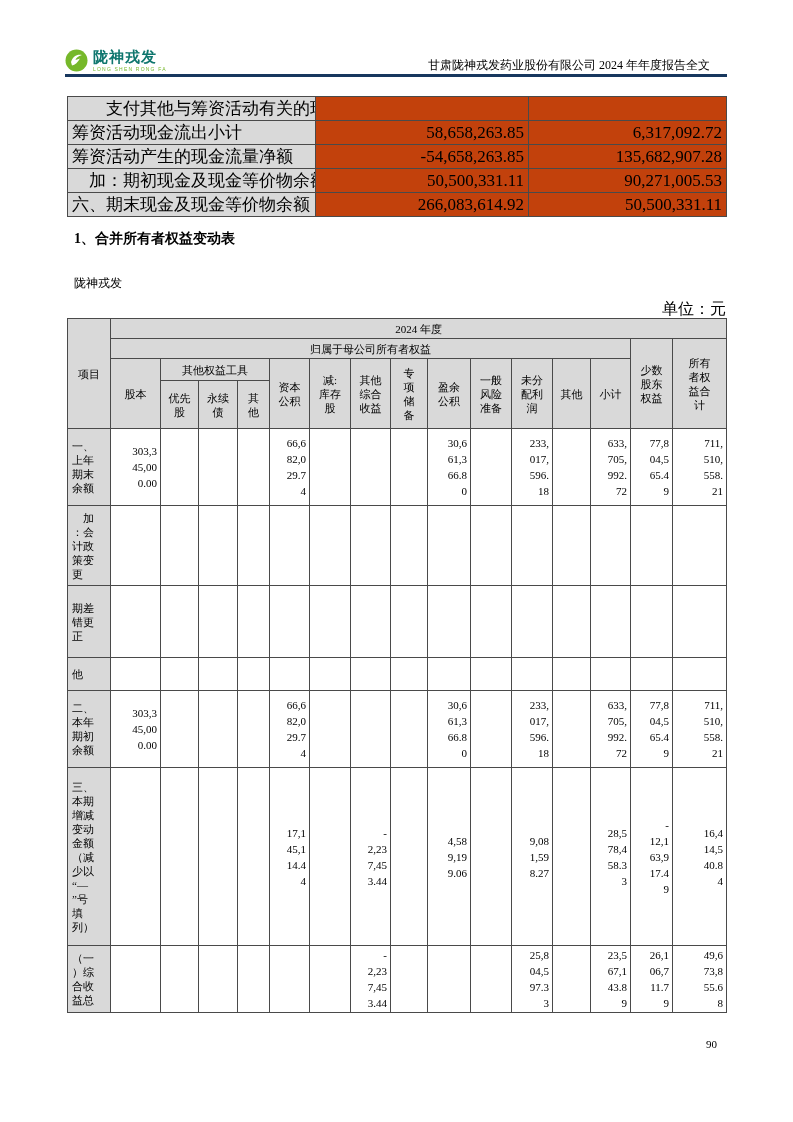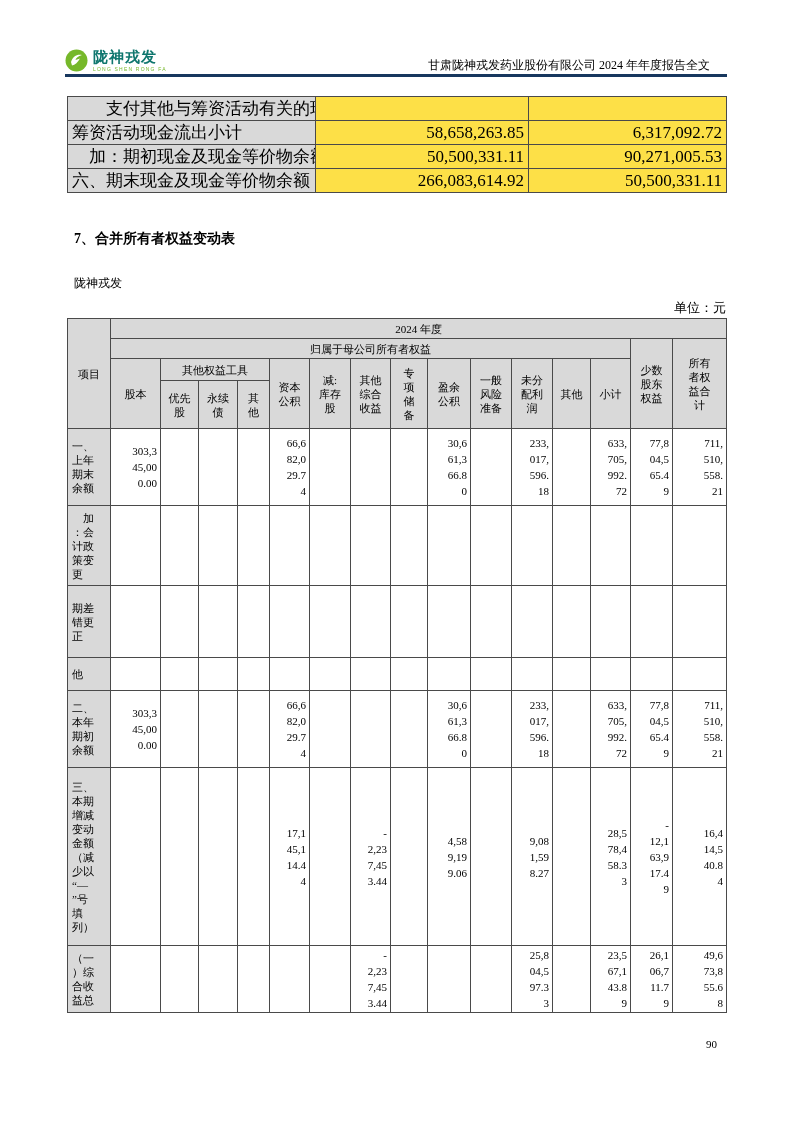--- a/index.html
+++ b/index.html
@@ -16,25 +16,25 @@
   .hdr-logo-en{font-family:"Liberation Sans",sans-serif;font-size:5px;letter-spacing:1.2px;margin-top:2px;}
   .hdr-title{position:absolute;top:57px;right:83px;font-size:12px;}
   .hdr-rule{position:absolute;left:65px;top:74px;width:662px;height:3px;}
   
   table{border-collapse:collapse;table-layout:fixed;}
   td{border:1px solid #4a4a4a;vertical-align:middle;overflow:hidden;}
   
   .cf-table{position:absolute;left:67px;top:96px;width:659px;font-size:17px;}
   .cf-table tr{height:16px;}
   .cf-label{background:#d9d9d9;text-align:left;padding:0 4px;white-space:nowrap;}
-  .cf-num{text-align:right;padding:0 4px;background:#fde047;}
+  .cf-num{text-align:right;padding:0 4px;background:#c2410c;}
   
   .sec-heading{position:absolute;left:74px;top:230px;font-size:14px;font-weight:bold;}
   .sec-sub{position:absolute;left:74px;top:275px;font-size:12px;}
-  .sec-unit{position:absolute;right:67px;top:299px;font-size:13px;}
+  .sec-unit{position:absolute;right:67px;top:299px;font-size:16px;}
   
   .eq-table{position:absolute;left:67px;top:318px;width:659px;font-size:11px;}
   .eq-table thead td{background:#d9d9d9;text-align:center;padding:1px;line-height:14px;white-space:pre-line;}
   .eq-table thead tr:nth-child(1){height:20px;}
   .eq-table thead tr:nth-child(2){height:20px;margin-top:30px;}
   .eq-table thead tr:nth-child(3){height:22px;}
   .eq-table thead tr:nth-child(4){height:48px;}
   .eq-label{background:#d9d9d9;white-space:pre-line;text-align:left;padding:1px 4px;line-height:14px;}
   .eq-num{white-space:pre-line;text-align:right;padding:1px 3px;line-height:16px;background:#fff;}
   tbody[data-table-body="equity"] tr:nth-child(1){height:77px;}
@@ -78,33 +78,38 @@
           <td class="cf-label">　　支付其他与筹资活动有关的现金</td>
           <td class="cf-num"></td>
           <td class="cf-num"></td>
         </tr>
         <tr>
           <td class="cf-label">筹资活动现金流出小计</td>
           <td class="cf-num">58,658,263.85</td>
           <td class="cf-num">6,317,092.72</td>
         </tr>
         <tr>
+          <td class="cf-label">筹资活动产生的现金流量净额</td>
+          <td class="cf-num">-54,658,263.85</td>
+          <td class="cf-num">135,682,907.28</td>
+        </tr>
+        <tr>
           <td class="cf-label">　加：期初现金及现金等价物余额</td>
           <td class="cf-num">50,500,331.11</td>
           <td class="cf-num">90,271,005.53</td>
         </tr>
         <tr>
           <td class="cf-label">六、期末现金及现金等价物余额</td>
           <td class="cf-num">266,083,614.92</td>
           <td class="cf-num">50,500,331.11</td>
         </tr>
       </tbody>
   </table>
 
-  <div class="sec-heading">7、合并所有者权益变动表</div>
+  <div class="sec-heading">1、合并所有者权益变动表</div>
   <div class="sec-sub">陇神戎发</div>
   <div class="sec-unit">单位：元</div>
 
   <table class="eq-table">
     <colgroup>
       <col style="width:43px">
         <col style="width:50px">
         <col style="width:38px">
         <col style="width:39px">
       <col style="width:32px">

